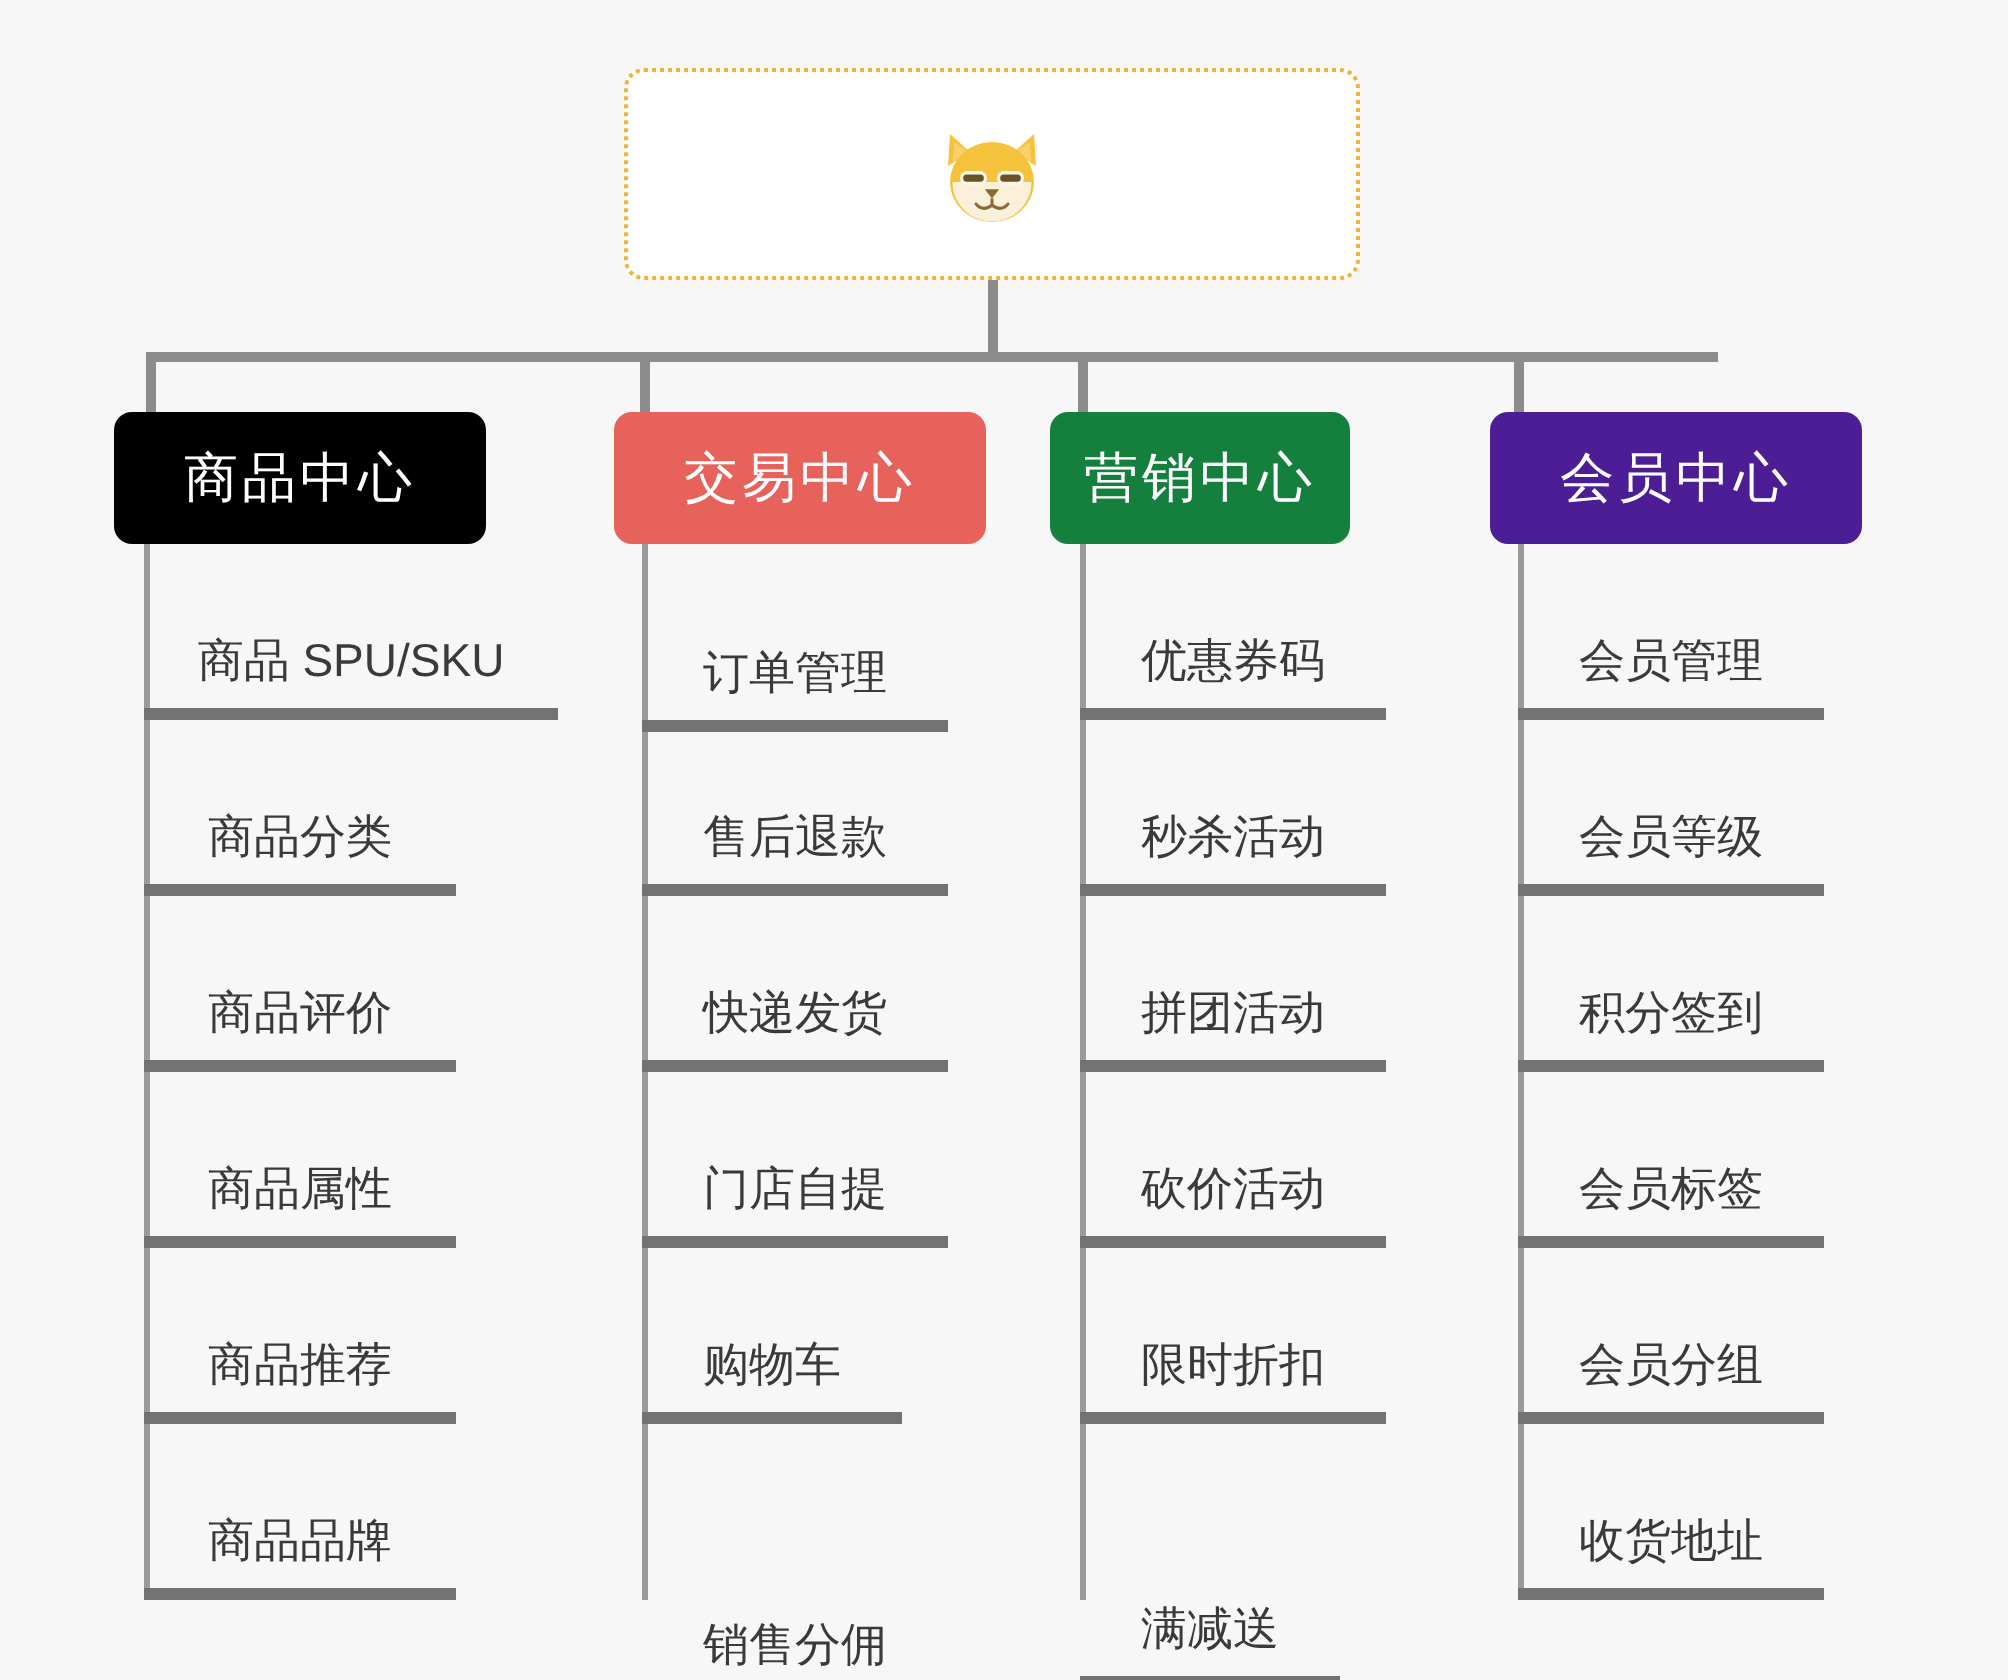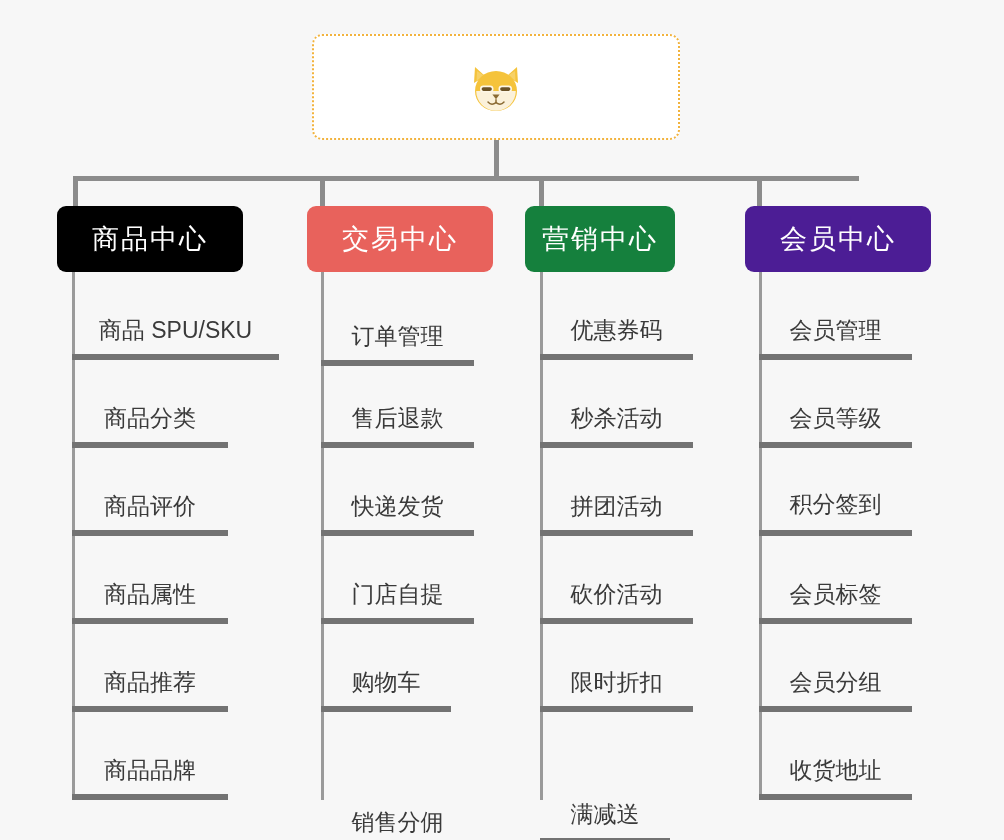--- a/index.html
+++ b/index.html
@@ -234,21 +234,21 @@
   </div>
 
   <div class="leaf-col" style="left:759px;">
     <div class="leaf-trunk" style="height:528px;"></div>
     <div class="leaf-item" style="top:0px;   width:153px;">
         <span class="leaf-label">会员管理</span>
       </div>
     <div class="leaf-item" style="top:88px;  width:153px;">
         <span class="leaf-label">会员等级</span>
       </div>
-    <div class="leaf-item" style="top:176px; width:153px;font-family:Liberation Mono, monospace;">
+    <div class="leaf-item" style="top:176px; width:153px;">
         <span class="leaf-label">积分签到</span>
       </div>
     <div class="leaf-item" style="top:264px; width:153px;">
         <span class="leaf-label">会员标签</span>
       </div>
     <div class="leaf-item" style="top:352px; width:153px;">
         <span class="leaf-label">会员分组</span>
       </div>
     <div class="leaf-item" style="top:440px; width:153px;">
         <span class="leaf-label">收货地址</span>

